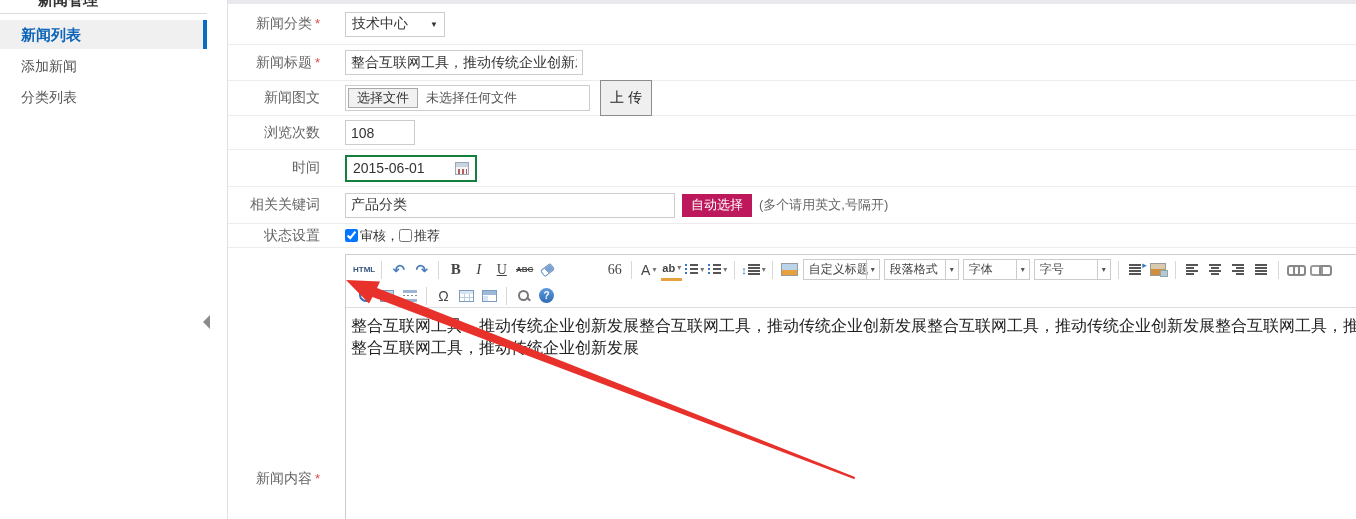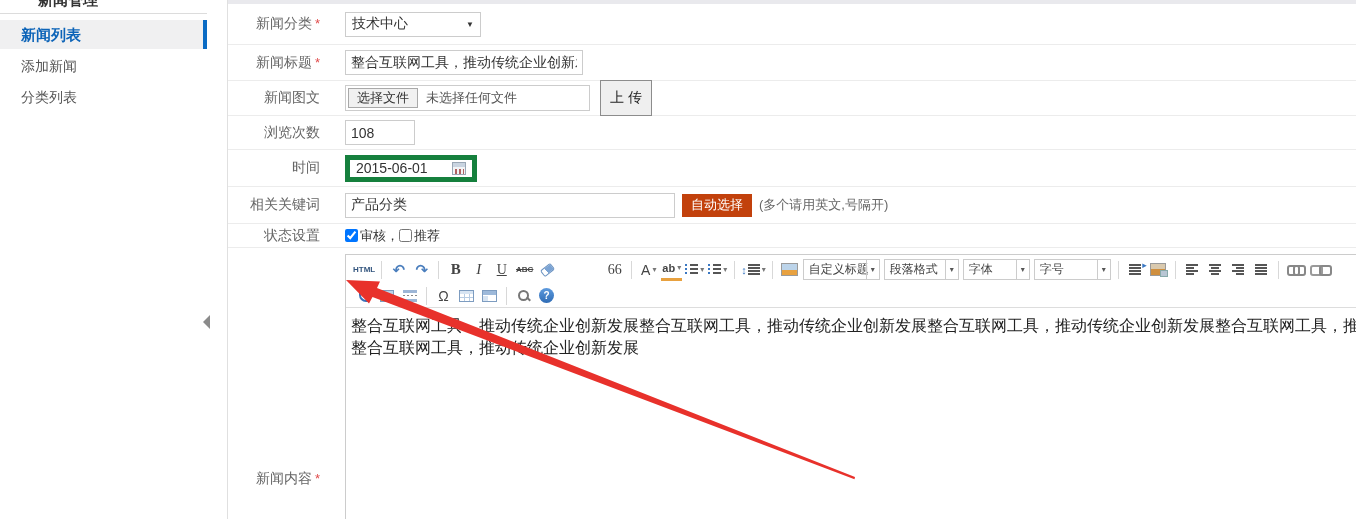--- a/index.html
+++ b/index.html
@@ -21,39 +21,39 @@
   
   #form { position:absolute; left:228px; top:0; width:1128px; height:519px; }
   #topband { position:absolute; left:0; top:0; width:1128px; height:4px; background:#e9e9ed; }
   .frow { position:absolute; left:0; width:1128px; border-bottom:1px solid #ececec; display:flex; align-items:center; }
   .flabel { width:92px; text-align:right; font-size:14px; color:#666; flex:0 0 92px; }
   .req { color:#e14b4b; margin-left:3px; font-size:13px; }
   .fctrl { margin-left:25px; display:flex; align-items:center; }
 
   input.txt { border:1px solid #ccc; height:25px; font-size:14px; color:#333; padding:0 5px;
     font-family:inherit; background:#fff; }
-  .selectbox { width:136px; height:25px; border:1px solid #ccc; background:#fff; display:flex;
+  .selectbox { width:100px; height:25px; border:1px solid #ccc; background:#fff; display:flex;
     align-items:center; font-size:14px; color:#333; padding:0 6px; cursor:pointer;gap:16px; }
   .selectbox .caret { margin-left:auto; font-size:8px; color:#333; }
 
   .filebox { width:245px; height:26px; border:1px solid #ccc; display:flex; align-items:center; background:#fff; }
   .choosebtn { height:20px; margin-left:2px; border:1px solid #a9a9a9; background:#f1f1f1;
     font-size:13px; color:#333; padding:0 8px; display:flex; align-items:center; cursor:pointer; }
   .nofile { font-size:13px; color:#555; margin-left:8px; }
   .uploadbtn { height:24px; border:1px solid #8c8c8c; background:#efefef; font-size:14px; color:#222;
     padding:17px 9px; margin-left:10px; display:flex; align-items:center; cursor:pointer; }
 
-  .datebox { width:132px; height:27px; border:5px solid #15803d; background:#fff; display:flex;
+  .datebox { width:132px; height:27px; border:2px solid #15803d; background:#fff; display:flex;
     align-items:center; padding:0 6px; font-size:14px; color:#333; }
   .calicon { margin-left:auto; width:14px; height:13px; border:1px solid #9aa7b5; background:
     linear-gradient(#c9d4e0 0 4px, #f2f4f6 4px 100%); position:relative; cursor:pointer; }
   .calicon::after { content:""; position:absolute; left:2px; top:6px; width:9px; height:5px;
     background:repeating-linear-gradient(90deg,#b06060 0 2px, transparent 2px 4px); }
 
-  .autobtn { height:23px; background:#c2410c; color:#fff; font-size:13px; border:none;
+  .autobtn { height:23px; background:#be185d; color:#fff; font-size:13px; border:none;
     padding:0 9px; margin-left:7px; cursor:pointer; font-family:inherit; }
   .hint { font-size:13px; color:#666; margin-left:7px; }
 
   .chkwrap { font-size:13px; color:#333; display:flex; align-items:center; }
   .chkwrap input { width:13px; height:13px; margin-right:2px; }
 
   
   #content-label { position:absolute; left:0; top:222px; width:92px; text-align:right; font-size:14px; color:#666; }
   #editor { position:absolute; left:117px; top:6px; width:1470px; height:400px; border:1px solid #ccc; background:#fff; }
   .tbar { display:flex; align-items:center; padding:0 6px; white-space:nowrap; overflow:hidden; }

